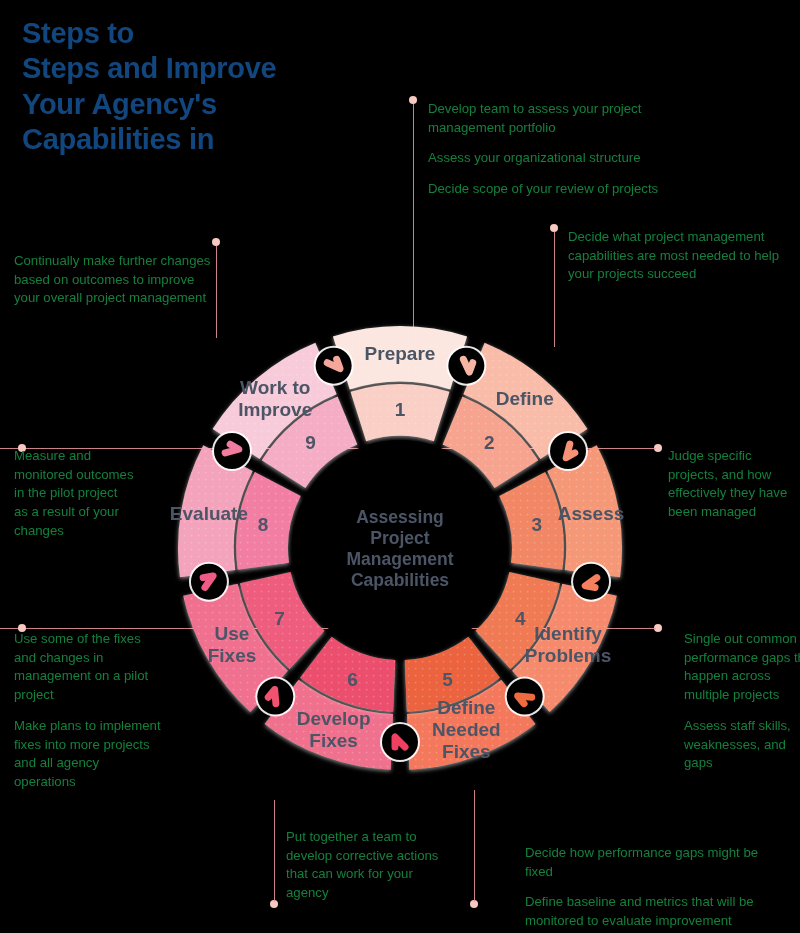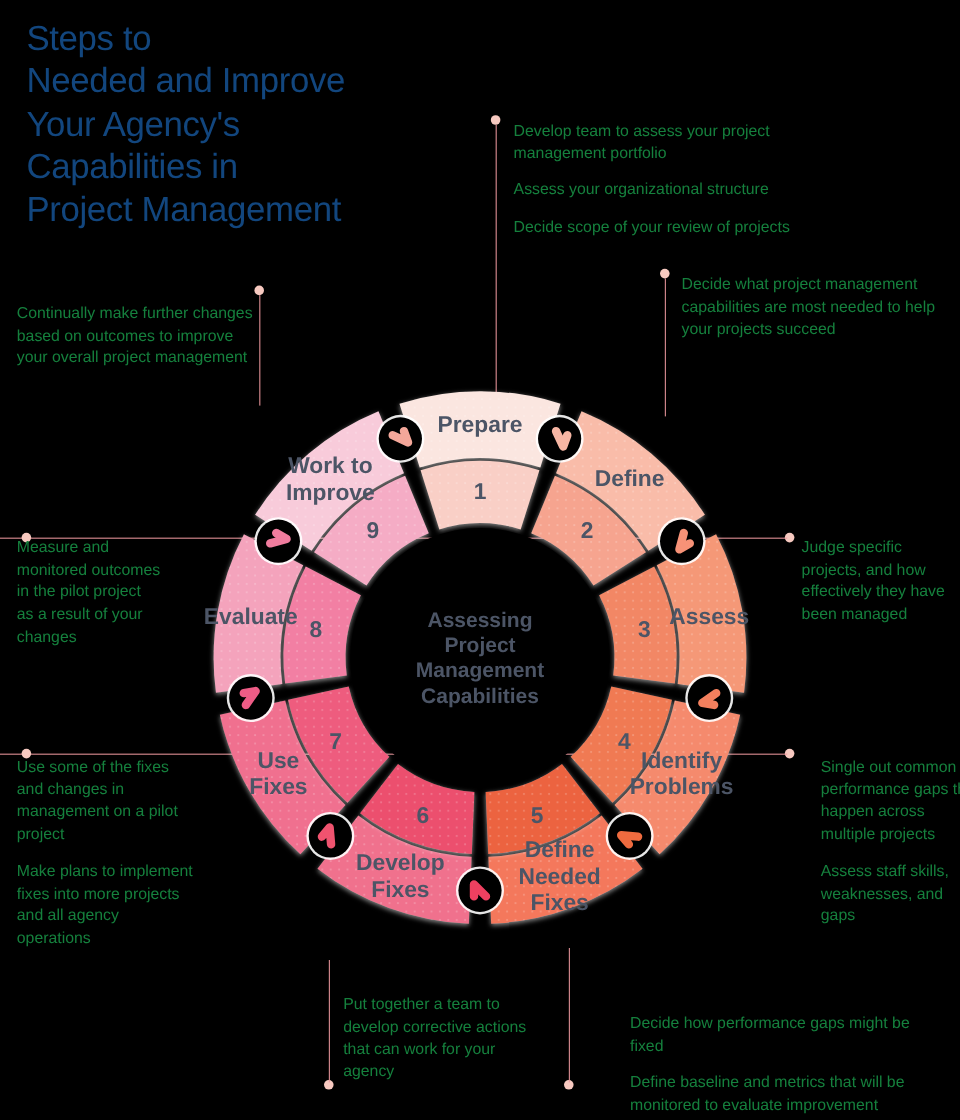--- a/index.html
+++ b/index.html
@@ -11,21 +11,21 @@
     position:relative;
     overflow:hidden;
   }
   #stage { position:absolute; inset:0; }
 
   .title {
     position:absolute;
     left:22px; top:16px;
     width:400px;
     color:#12467E;
-    font-weight:normal;
+    font-weight:bold;
     font-size:29px;
     line-height:1.22;
     letter-spacing:-0.3px;
   }
   .title div { white-space:nowrap; }
 
   .note {
     position:absolute;
     color:#15803d;
     font-size:13.2px;
@@ -61,24 +61,23 @@
   .center-text { font-size:17.5px; }
   .icon-glyph { fill:none; stroke-width:7; stroke-linecap:round; stroke-linejoin:round; }
 </style>
 </head>
 <body>
 
 <div id="stage">
 
   <div class="title" id="title-block" style="color: rgb(18, 70, 126);">
       <div>Steps to</div>
-      <div>Needed and Improve</div>
+      <div>Steps and Improve</div>
       <div>Your Agency's</div>
       <div>Capabilities in</div>
-      <div>Project Management</div>
     </div>
 
   <div class="dot" style="left:409px; top:96px;"></div>
   <div class="lead v" style="left:413px; top:104px; height:230px;"></div>
 
   <div class="dot" style="left:550px; top:224px;"></div>
   <div class="lead v" style="left:554px; top:232px; height:115px;"></div>
 
   <div class="dot" style="left:654px; top:444px;"></div>
   <div class="lead h" style="left:0px; top:448px; width:656px;"></div>

